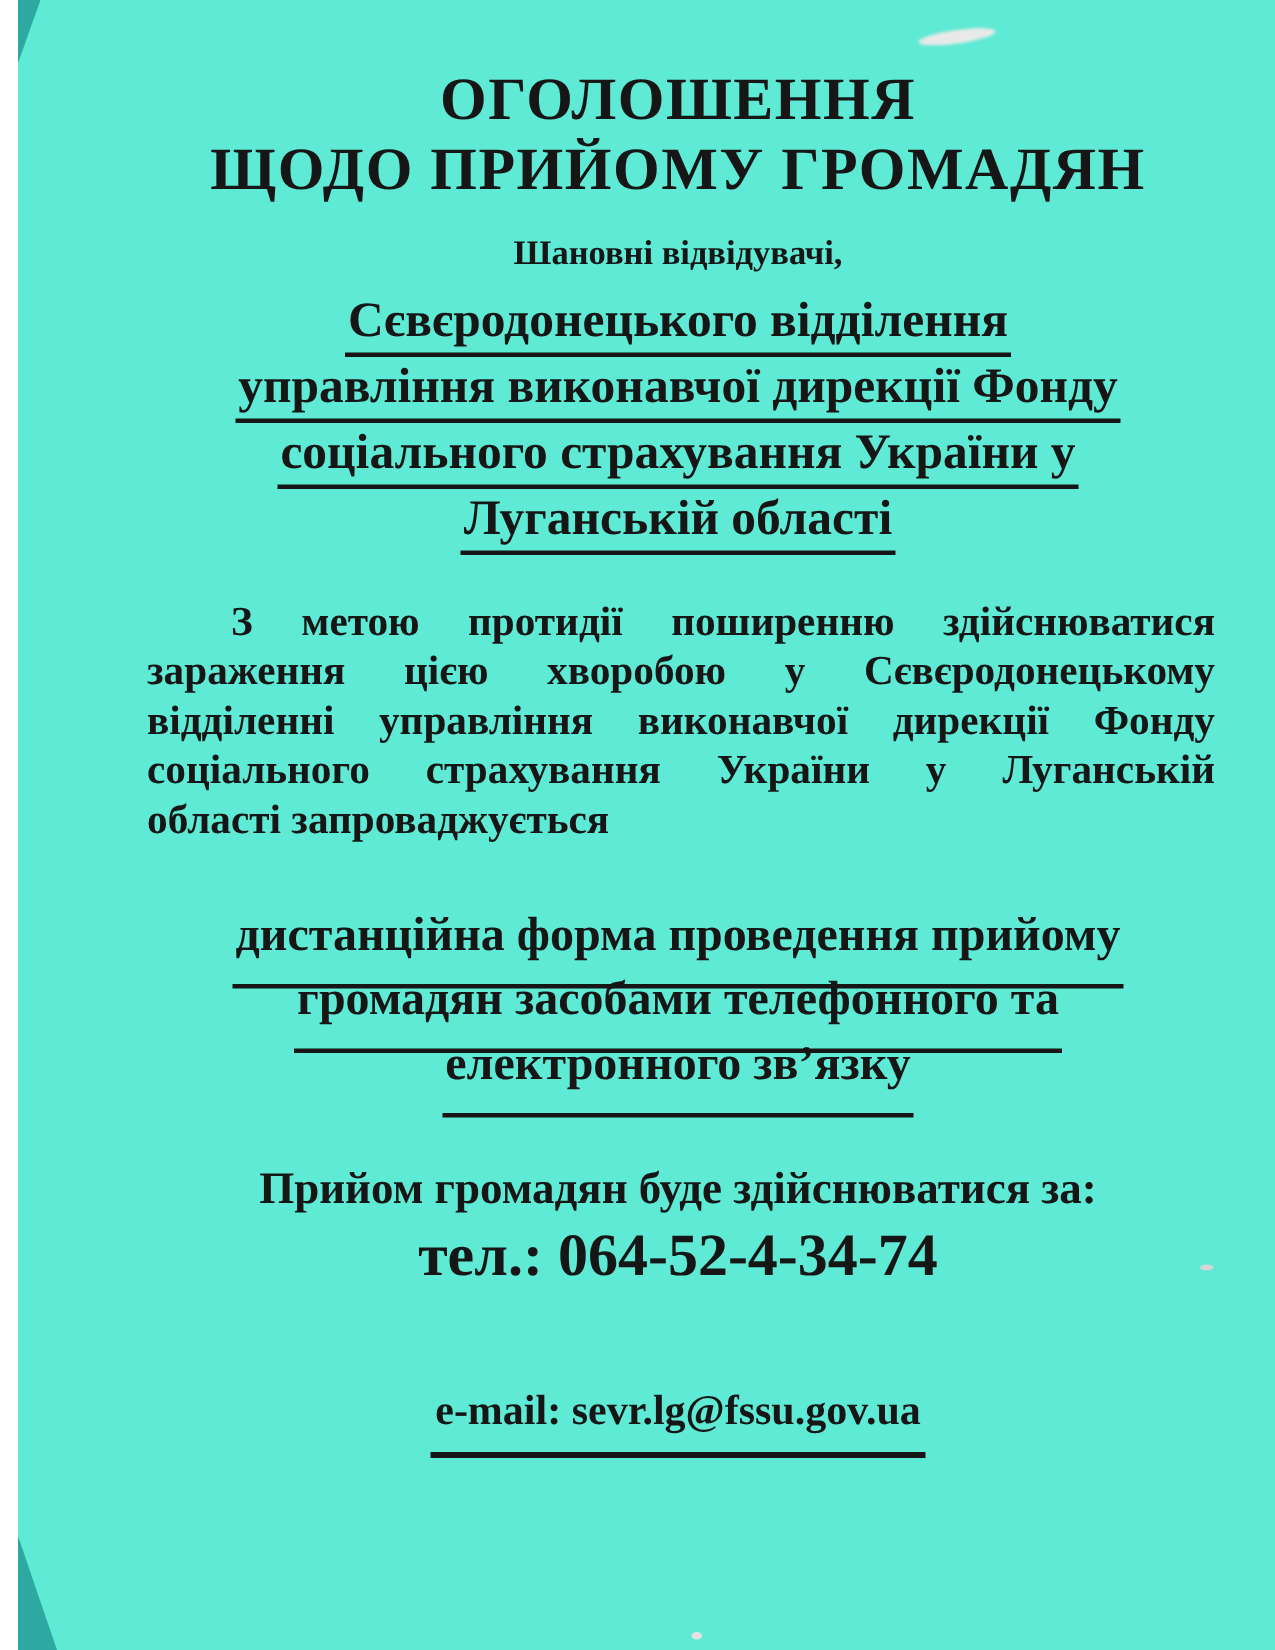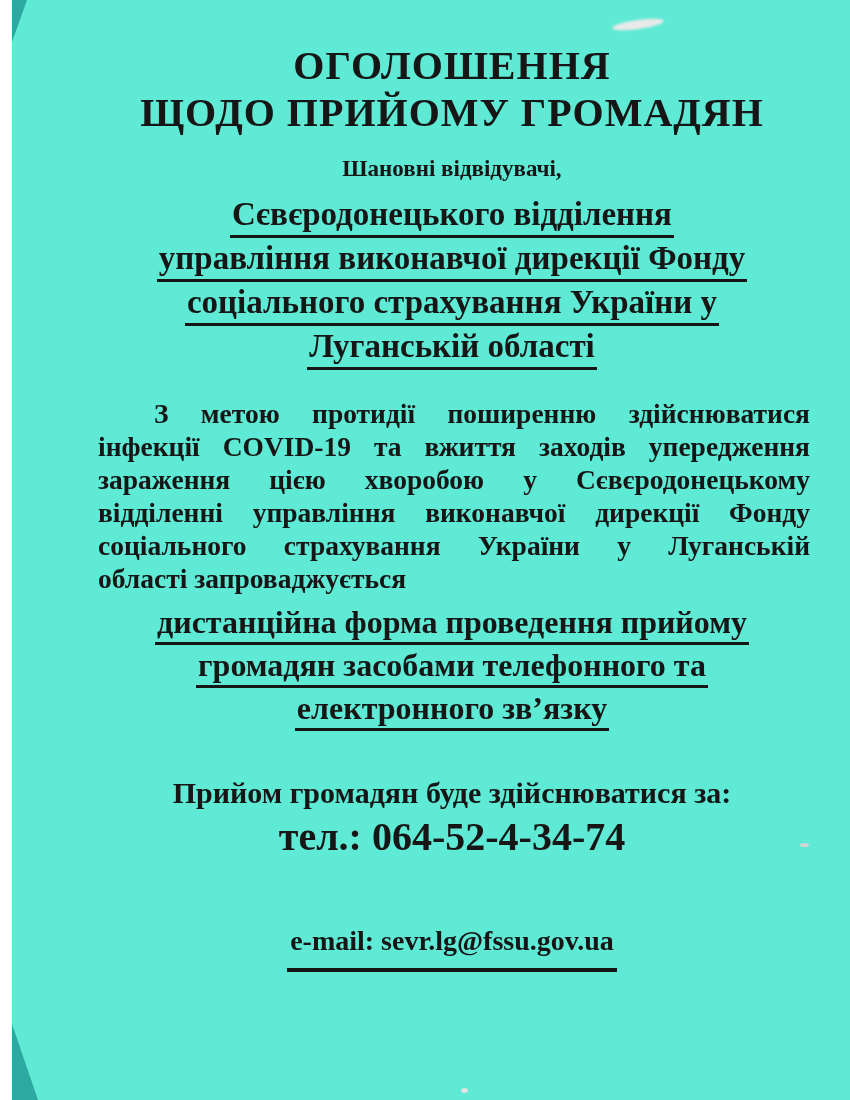--- a/index.html
+++ b/index.html
@@ -24,21 +24,21 @@
   .org-line{height:44px;line-height:40px;}
   .org-line .u{display:inline-block;border-bottom:3px solid #161616;padding:0 2px 1px 2px;}
 
   .body-par{top:397px;left:86px;width:712px;font-size:27.5px;line-height:33px;text-align:justify;}
   .body-par .jl{text-align-last:justify;}
   .body-par .first{text-indent:56px;}
   .body-par .last{text-align-last:left;}
 
   .hl-block{top:603px;font-size:32px;}
   .hl-line{height:43px;line-height:39px;}
-  .hl-line .u{display:inline-block;border-bottom:3px solid #161616;padding:0 2px 0 2px;}
+  .hl-line .u{display:inline-block;border-bottom:3px solid #161616;padding:0 2px 14px 2px;}
 
   .contact-intro{top:776px;font-size:30px;line-height:34px;}
   .phone{top:814px;font-size:40px;line-height:46px;}
   .email{top:918px;font-size:28px;line-height:46px;}
   .email .u{display:inline-block;border-bottom:4px solid #161616;padding:0 3px 4px 3px;}
 
   
   .corner-tl{top:0;left:0;width:15px;height:42px;
     clip-path:polygon(0 0,100% 0,0 100%);}
   .corner-bl{bottom:0;left:0;width:26px;height:76px;
@@ -78,21 +78,20 @@
     <div class="org-line">
       <span class="u">соціального страхування України у</span>
     </div>
     <div class="org-line">
       <span class="u">Луганській області</span>
     </div>
   </div>
 
   <div class="abs body-par">
     <div class="jl first">З метою протидії поширенню здійснюватися</div>
-    <div class="jl">інфекції COVID-19 та вжиття заходів упередження</div>
     <div class="jl">зараження цією хворобою у Сєвєродонецькому</div>
     <div class="jl">відділенні управління виконавчої дирекції Фонду</div>
     <div class="jl">соціального страхування України у Луганській</div>
     <div class="last">області запроваджується</div>
   </div>
 
   <div class="abs centered hl-block">
     <div class="hl-line">
       <span class="u">дистанційна форма проведення прийому</span>
     </div>

